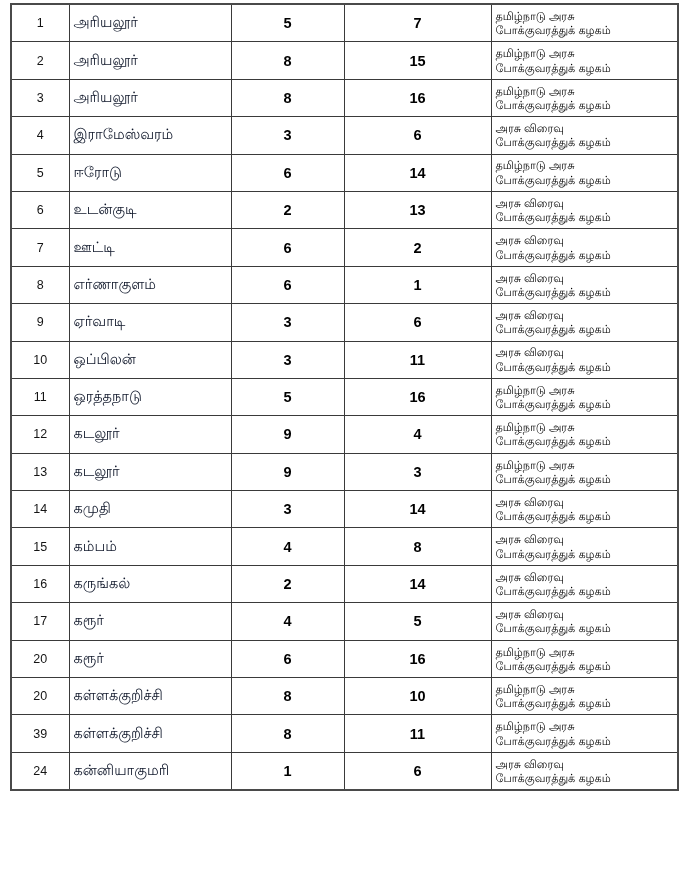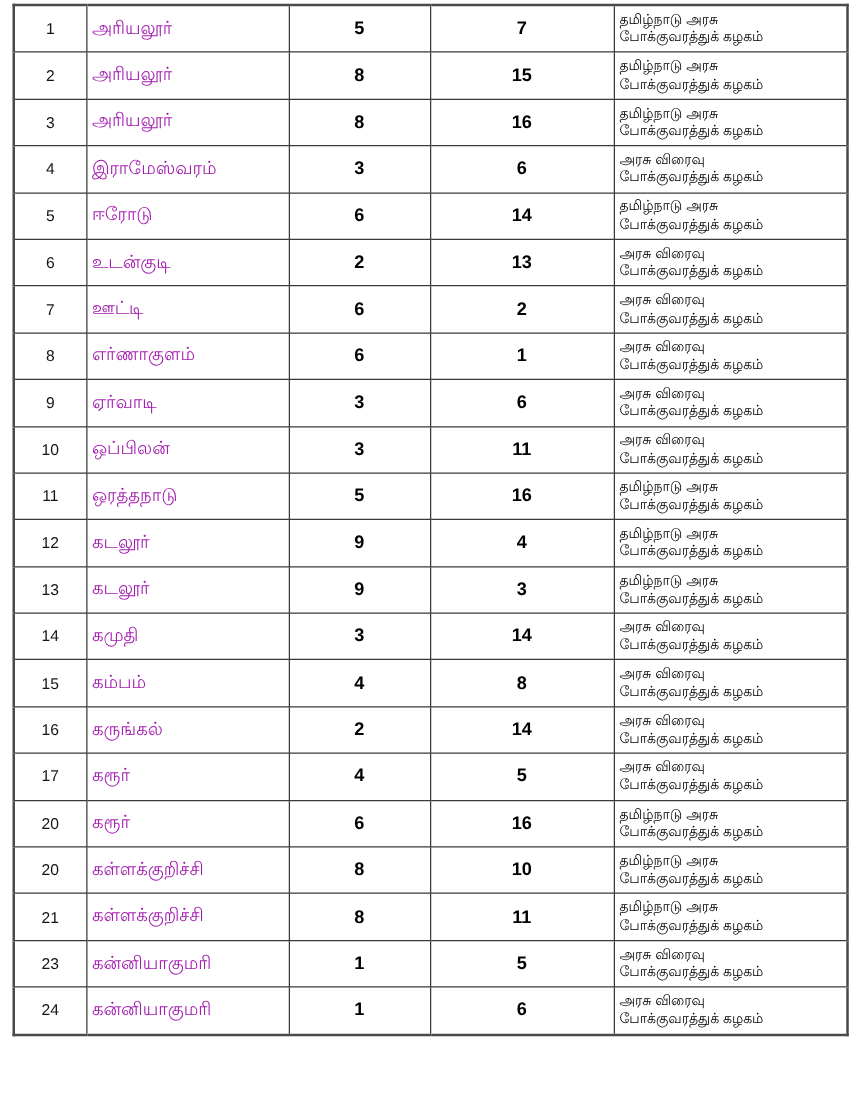--- a/index.html
+++ b/index.html
@@ -48,21 +48,21 @@
     text-align: center;
     font-size: 12.5px;
     font-weight: 400;
     color: #141414;
   }
   td.place {
     text-align: left;
     font-size: 14.5px;
     font-weight: 400;
     padding-left: 7px;
-    color: #a21caf;
+    color: #0f172a;
     white-space: nowrap;
   }
   td.num {
     text-align: center;
     font-size: 14.5px;
     font-weight: bold;
     color: #000000;
   }
   td.org {
     font-size: 11.2px;
@@ -275,36 +275,26 @@
           <td class="sno">20</td>
           <td class="place">கள்ளக்குறிச்சி</td>
           <td class="num">8</td>
           <td class="num">10</td>
           <td class="org">
             <span class="l1">தமிழ்நாடு அரசு</span>
             <span class="l2">போக்குவரத்துக் கழகம்</span>
           </td>
         </tr>
         <tr>
-          <td class="sno">21</td>
+          <td class="sno">39</td>
           <td class="place">கள்ளக்குறிச்சி</td>
           <td class="num">8</td>
           <td class="num">11</td>
           <td class="org">
             <span class="l1">தமிழ்நாடு அரசு</span>
-            <span class="l2">போக்குவரத்துக் கழகம்</span>
-          </td>
-        </tr>
-        <tr>
-          <td class="sno">23</td>
-          <td class="place">கன்னியாகுமரி</td>
-          <td class="num">1</td>
-          <td class="num">5</td>
-          <td class="org">
-            <span class="l1">அரசு விரைவு</span>
             <span class="l2">போக்குவரத்துக் கழகம்</span>
           </td>
         </tr>
         <tr>
           <td class="sno">24</td>
           <td class="place">கன்னியாகுமரி</td>
           <td class="num">1</td>
           <td class="num">6</td>
           <td class="org">
             <span class="l1">அரசு விரைவு</span>

